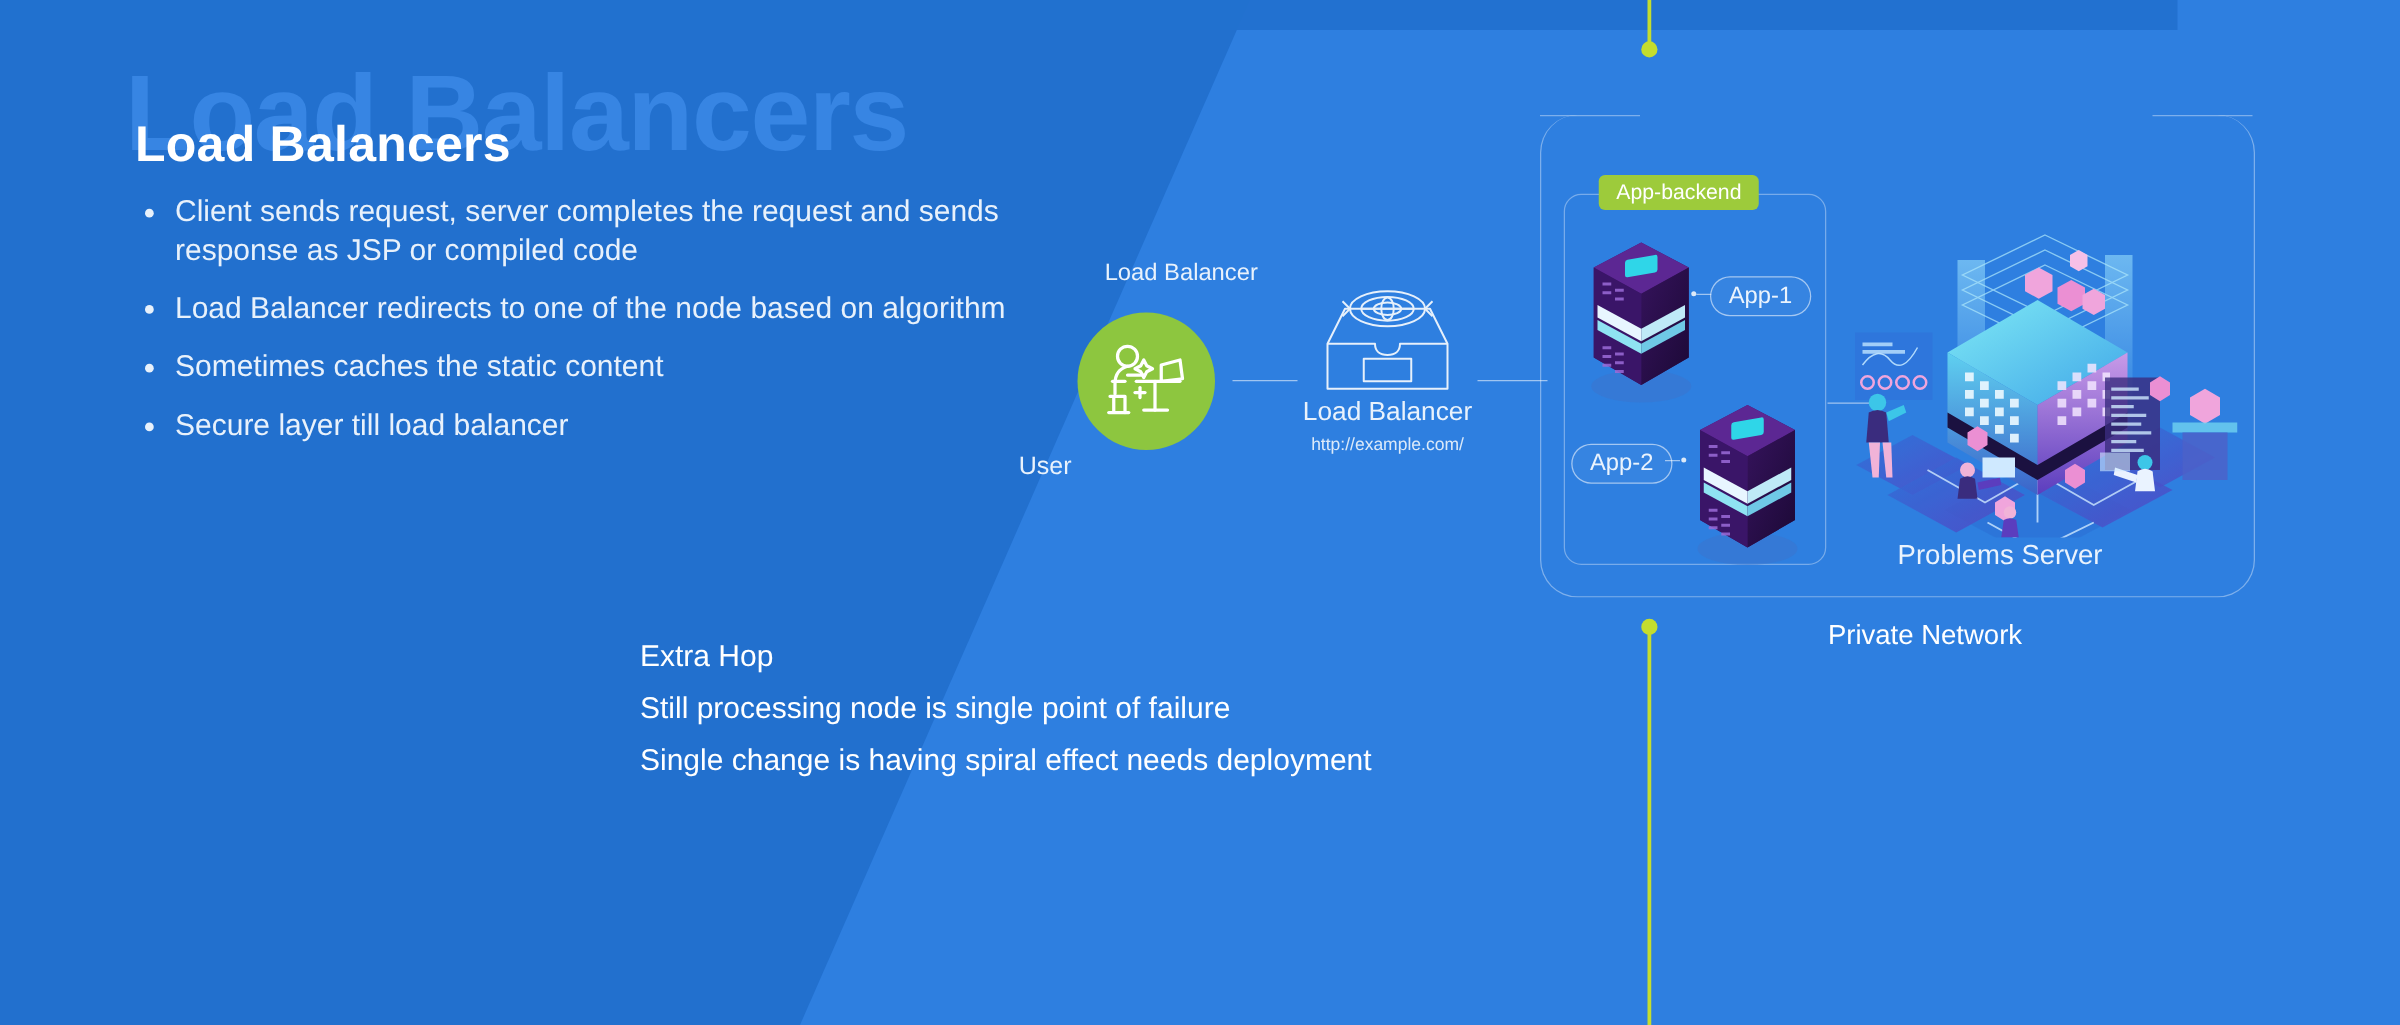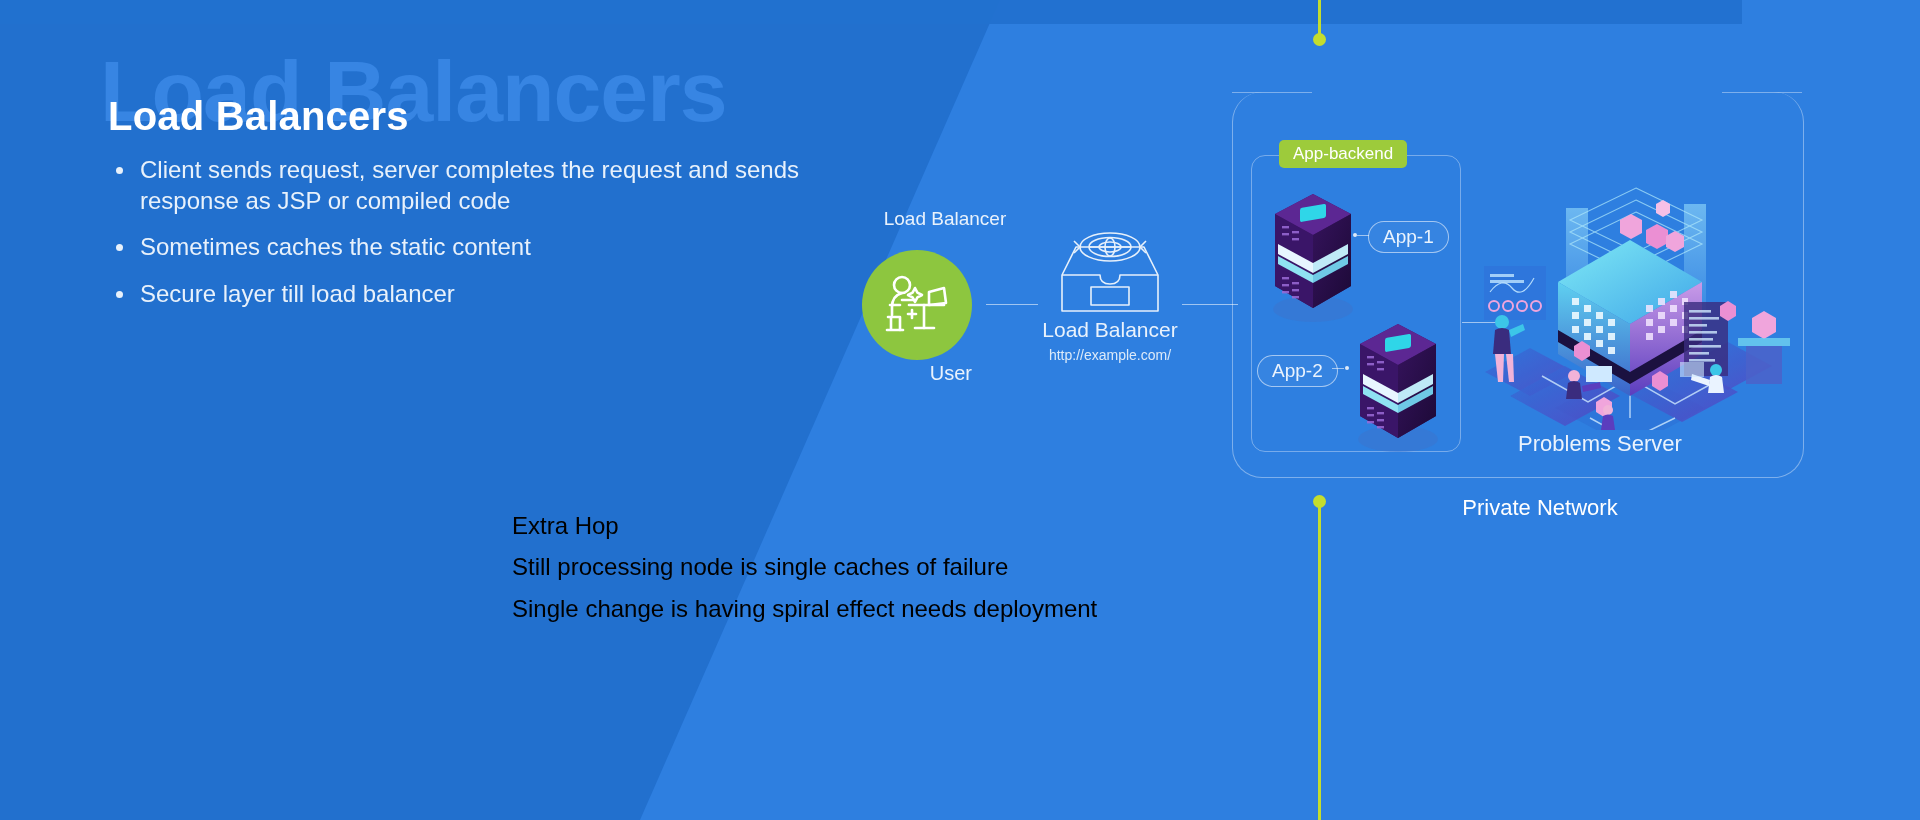--- a/index.html
+++ b/index.html
@@ -47,38 +47,38 @@
     width:7px;height:7px;border-radius:50%;background:#E8F1FB;
   }
 
   
   .problems{position:absolute;left:512px;top:505px;width:760px;}
   .problems-title{
     font-size:36px;font-weight:bold;color:#C4DD2E;margin:0 0 16px 0;
   }
   .problems-list{list-style:none;margin:0;padding:0;}
   .problems-list li{
-    font-size:24px;line-height:1.72;color:#000000;font-weight:300;
+    font-size:24px;line-height:1.72;color:#ffffff;font-weight:300;
   }
 
   
   .diagram{position:absolute;left:0;top:0;width:1920px;height:820px;pointer-events:none;}
   .diagram > *{pointer-events:auto;}
 
   .lb-label-top{
     position:absolute;left:855px;top:208px;width:180px;text-align:center;
     font-size:19px;color:#E9F2FC;
   }
   .user-circle{
     position:absolute;left:862px;top:250px;width:110px;height:110px;
     border-radius:50%;background:#8DC63F;
     display:flex;align-items:center;justify-content:center;
   }
   .user-label{
-    position:absolute;left:862px;top:362px;width:110px;text-align:right;
+    position:absolute;left:815px;top:362px;width:110px;text-align:left;
     font-size:20px;color:#E9F2FC;
   }
 
   .lb-box{
     position:absolute;left:1054px;top:225px;width:112px;height:90px;
   }
   .lb-box-label{
     position:absolute;left:1010px;top:318px;width:200px;text-align:center;
     font-size:21px;color:#E9F2FC;
   }
@@ -145,29 +145,30 @@
   <div class="bg-base"></div>
   <div class="bg-left"></div>
   <div class="bg-topbar"></div>
 
   <div class="ghost-title">Load Balancers</div>
 
   <div class="left-col">
     <h1 class="main-title">Load Balancers</h1>
     <ul class="bullets">
       <li>Client sends request, server completes the request and sends response as JSP or compiled code</li>
+      <li>Load Balancer redirects to one of the node based on algorithm</li>
       <li>Sometimes caches the static content</li>
       <li>Secure layer till load balancer</li>
     </ul>
   </div>
 
   <div class="problems">
     <ul class="problems-list">
       <li>Extra Hop</li>
-      <li>Still processing node is single caches of failure</li>
+      <li>Still processing node is single point of failure</li>
       <li>Single change is having spiral effect needs deployment</li>
     </ul>
   </div>
 
   <div class="diagram">
 
     <div class="green-line" style="left:1318px;top:-10px;height:44px;"></div>
     <div class="green-dot" style="left:1313px;top:33px;"></div>
 
     <div class="green-dot" style="left:1313px;top:495px;"></div>

